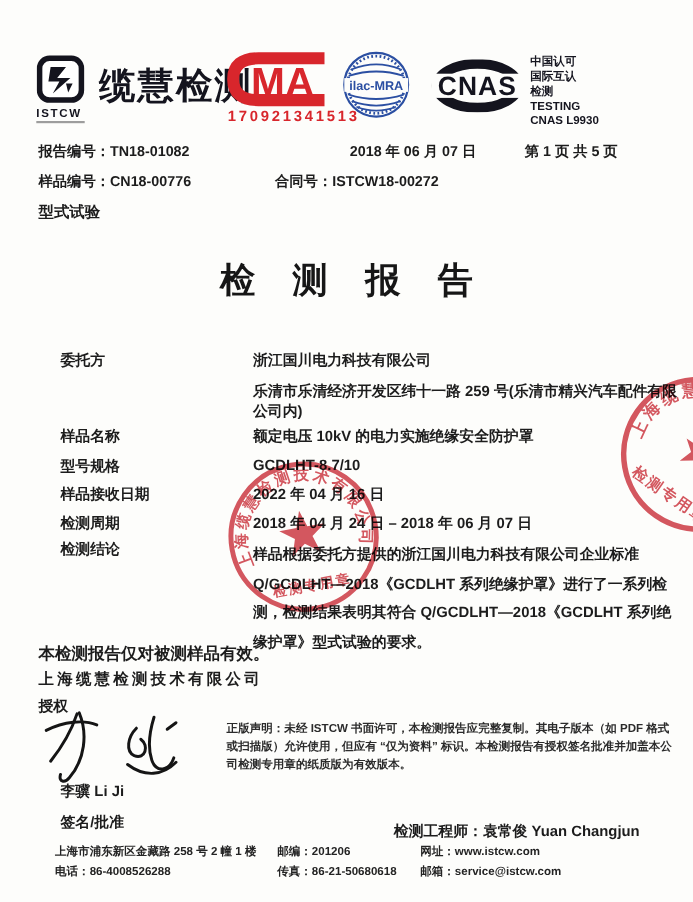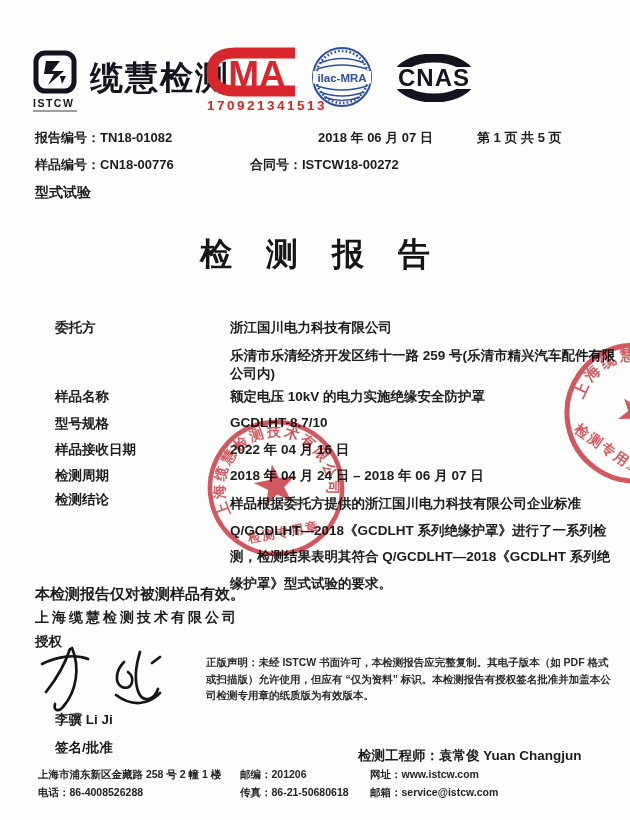--- a/index.html
+++ b/index.html
@@ -50,21 +50,21 @@
   .authz    { left:35px; top:633px; font-size:13.5px; font-weight:700; }
   .signer   { left:55px; top:711px; font-size:13.5px; font-weight:700; }
   .sign-approve { left:55px; top:739px; font-size:13.5px; font-weight:700; }
 
   .disclaimer {
     left:206px; top:654px; width:412px;
     font-size:10.5px; line-height:16.5px; font-weight:700; color:#2b2b2b;
   }
   .engineer { left:358px; top:747px; font-size:13.5px; font-weight:700; }
 
-  .footer { position:absolute; top:766px; font-size:10.5px; font-weight:700; line-height:17.5px; color:#242424; }
+  .footer { position:absolute; top:766px; font-size:10.5px; font-weight:700; line-height:17.5px; color:#242424;margin-left:12px; }
   .f1 { left:38px; } .f2 { left:240px; } .f3 { left:370px; }
 
   .stamp { position:absolute; mix-blend-mode:multiply; opacity:.85; }
   .stamp-main { left:201px; top:413px; transform:rotate(-10deg); }
   .stamp-edge { left:555px; top:333px; transform:rotate(35deg); }
 
   svg text { font-family:"Liberation Sans", sans-serif; }
 </style>
 </head>
 <body>
@@ -97,20 +97,27 @@
     <rect x="3" y="26" width="58" height="12.5" fill="#fdfdfb"></rect>
     <text x="32" y="36.5" text-anchor="middle" font-size="11.5" font-weight="bold" fill="#2b4fa2">ilac-MRA</text>
   </svg>
 
   <svg class="abs" style="left:392px; top:54px;" width="84" height="48" viewBox="0 0 84 48">
     <ellipse cx="42" cy="24" rx="37" ry="20" fill="none" stroke="#14141e" stroke-width="9"></ellipse>
     <rect x="0" y="13" width="84" height="22" fill="#fdfdfb"></rect>
     <text x="42" y="32" text-anchor="middle" font-size="24" font-weight="bold" letter-spacing="1" fill="#14141e">CNAS</text>
   </svg>
 
+  <div class="abs accred">
+    <div>中国认可</div>
+    <div>国际互认</div>
+    <div>检测</div>
+    <div>TESTING</div>
+    <div>CNAS L9930</div>
+  </div>
 
   <div class="abs m report-no">
     <span>报告编号：</span><span>TN18-01082</span>
   </div>
   <div class="abs m issue-date">2018 年 06 月 07 日</div>
   <div class="abs m page-info">第 1 页 共 5 页</div>
   <div class="abs m sample-no">
     <span>样品编号：</span><span>CN18-00776</span>
   </div>
   <div class="abs m contract">

